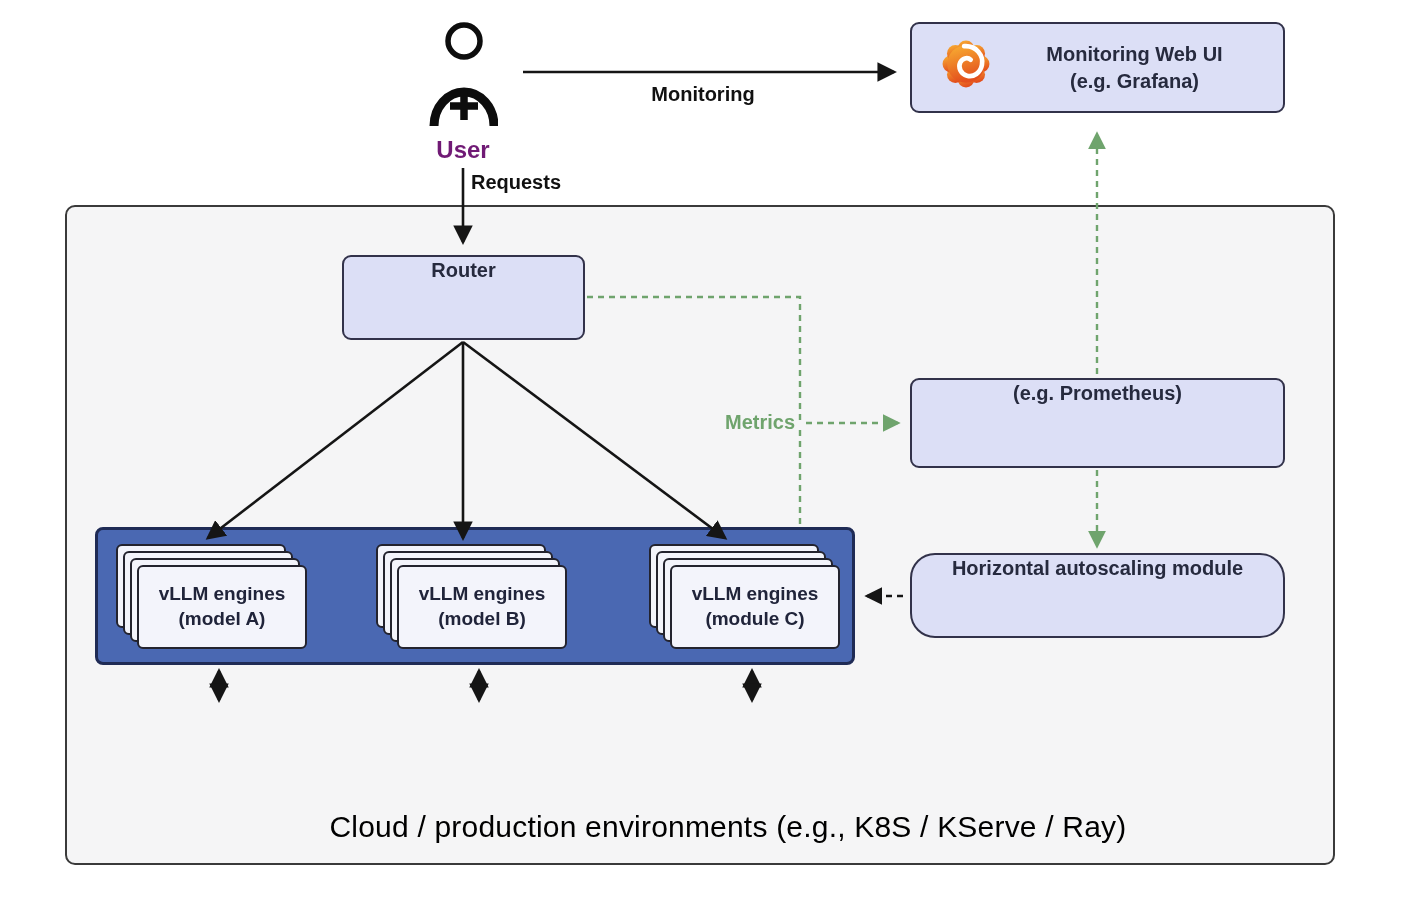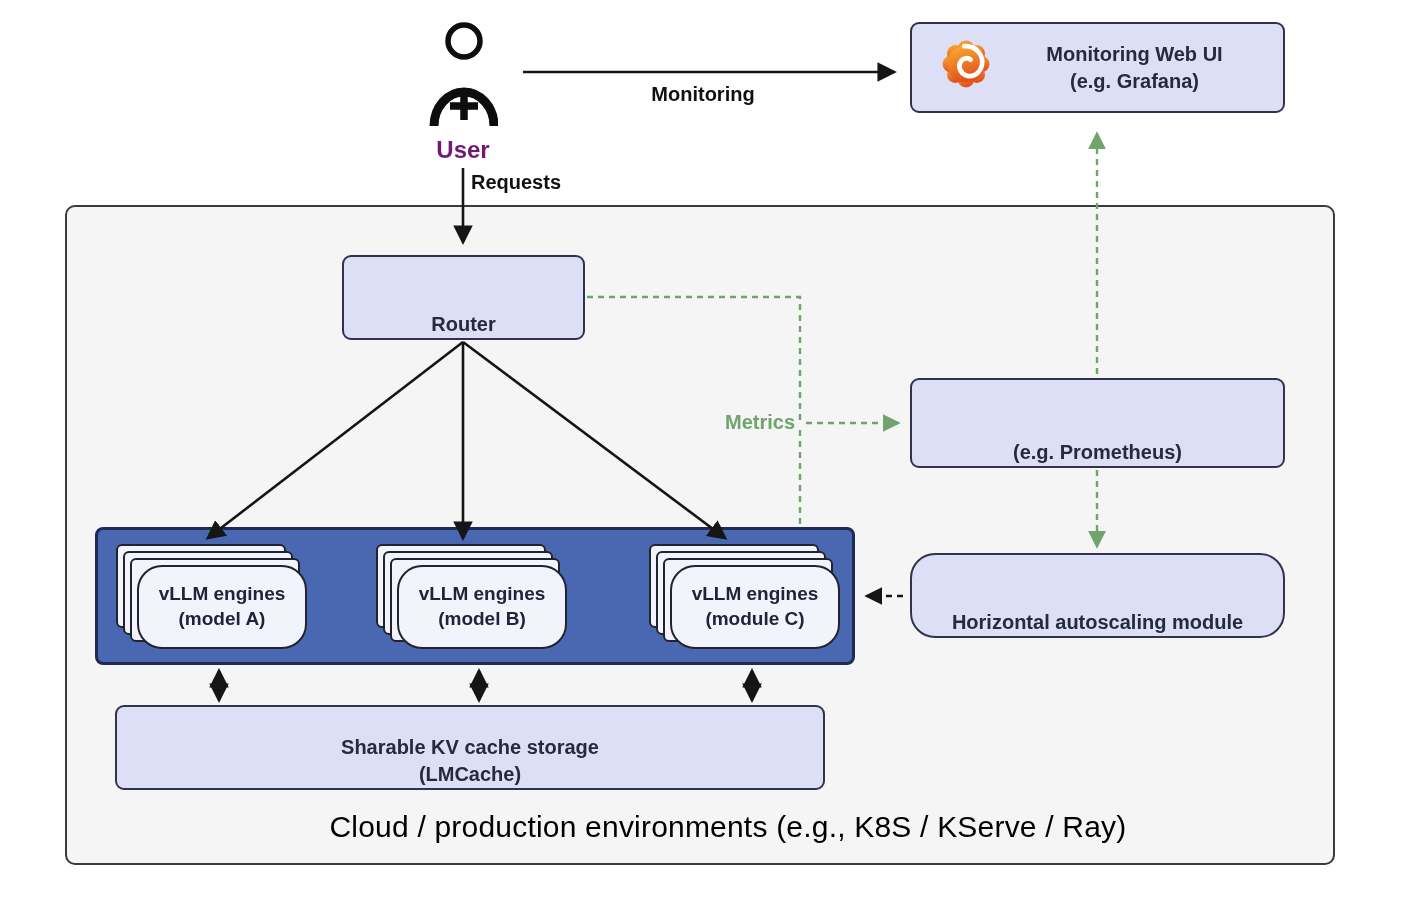--- a/index.html
+++ b/index.html
@@ -15,21 +15,21 @@
   .env-label {
     position:absolute; left:65px; top:810px; width:1326px;
     text-align:center; font-size:30px; color:#000; letter-spacing:0.2px;
   }
 
   .node {
     position:absolute;
     background:var(--box-fill,#dcdff6);
     border:2px solid var(--box-border,#32324a);
     border-radius:9px;
-    display:flex; flex-direction:column; align-items:center; justify-content:flex-end;
+    display:flex; flex-direction:column; align-items:center; justify-content:flex-start;
     color:#262a3e; font-weight:bold; font-size:20px; line-height:1.35;
     text-align:center;
   }
 
   .monitoring-ui { left:910px; top:22px; width:375px; height:91px; flex-direction:row; justify-content:flex-start; padding-left:24px; }
   .monitoring-ui .txt { flex:1; display:flex; flex-direction:column; align-items:center; justify-content:center; padding-right:10px; }
 
   .router { left:342px; top:255px; width:243px; height:85px; }
   .observability { left:910px; top:378px; width:375px; height:90px; }
   .autoscaler { left:910px; top:553px; width:375px; height:85px;border-radius:25px; }
@@ -41,21 +41,21 @@
     border:3px solid #1f2b55; border-radius:8px;
   }
   .stack { position:absolute; width:192px; height:106px; top:14px; }
   .stack-a { left:18px; } .stack-b { left:278px; } .stack-c { left:551px; }
   .card {
     position:absolute; width:170px; height:84px;
     background:#f3f4fb; border:2px solid #23232e; border-radius:6px;
   }
   .c1 { left:0; top:0; } .c2 { left:7px; top:7px; } .c3 { left:14px; top:14px; }
   .front { left:21px; top:21px; display:flex; flex-direction:column; align-items:center; justify-content:center;
-           font-weight:bold; font-size:19px; color:#20243a; line-height:1.3;border-radius:25px; }
+           font-weight:bold; font-size:19px; color:#20243a; line-height:1.3; }
 
   .flabel { position:absolute; font-weight:bold; font-size:20px; color:#111; }
   .flabel.center { text-align:center; }
   .flabel.green { color:var(--green,#6fa46d); }
   .user-label { position:absolute; left:413px; top:136px; width:100px; text-align:center;
                 font-weight:bold; font-size:24px; color:#701a75; }
 
   .arrow-layer { position:absolute; left:0; top:0; z-index:6; pointer-events:none; }
   .node, .engines-box, .outer-box, .env-label, .flabel, .user-label, .user-icon-wrap, .stack { z-index:3; }
 
@@ -150,24 +150,20 @@
       <div class="card c1"></div>
       <div class="card c2"></div>
       <div class="card c3"></div>
       <div class="card front">
         <span>vLLM engines</span>
         <span>(module C)</span>
       </div>
     </div>
   </div>
 
-  <div class="node kv-cache">
-    <span>Sharable KV cache storage</span>
-    <span>(LMCache)</span>
-  </div>
 
   <svg class="arrow-layer" width="1403" height="900" viewBox="0 0 1403 900">
     <defs>
       <marker id="ab" viewBox="0 0 10 10" refX="8.5" refY="5" markerWidth="7.5" markerHeight="7.5" orient="auto-start-reverse">
         <path d="M0,0 L10,5 L0,10 z" fill="#151515"></path>
       </marker>
       <marker id="ag" viewBox="0 0 10 10" refX="8.5" refY="5" markerWidth="7.5" markerHeight="7.5" orient="auto-start-reverse">
         <path d="M0,0 L10,5 L0,10 z" fill="#6fa46d"></path>
       </marker>
     </defs>

